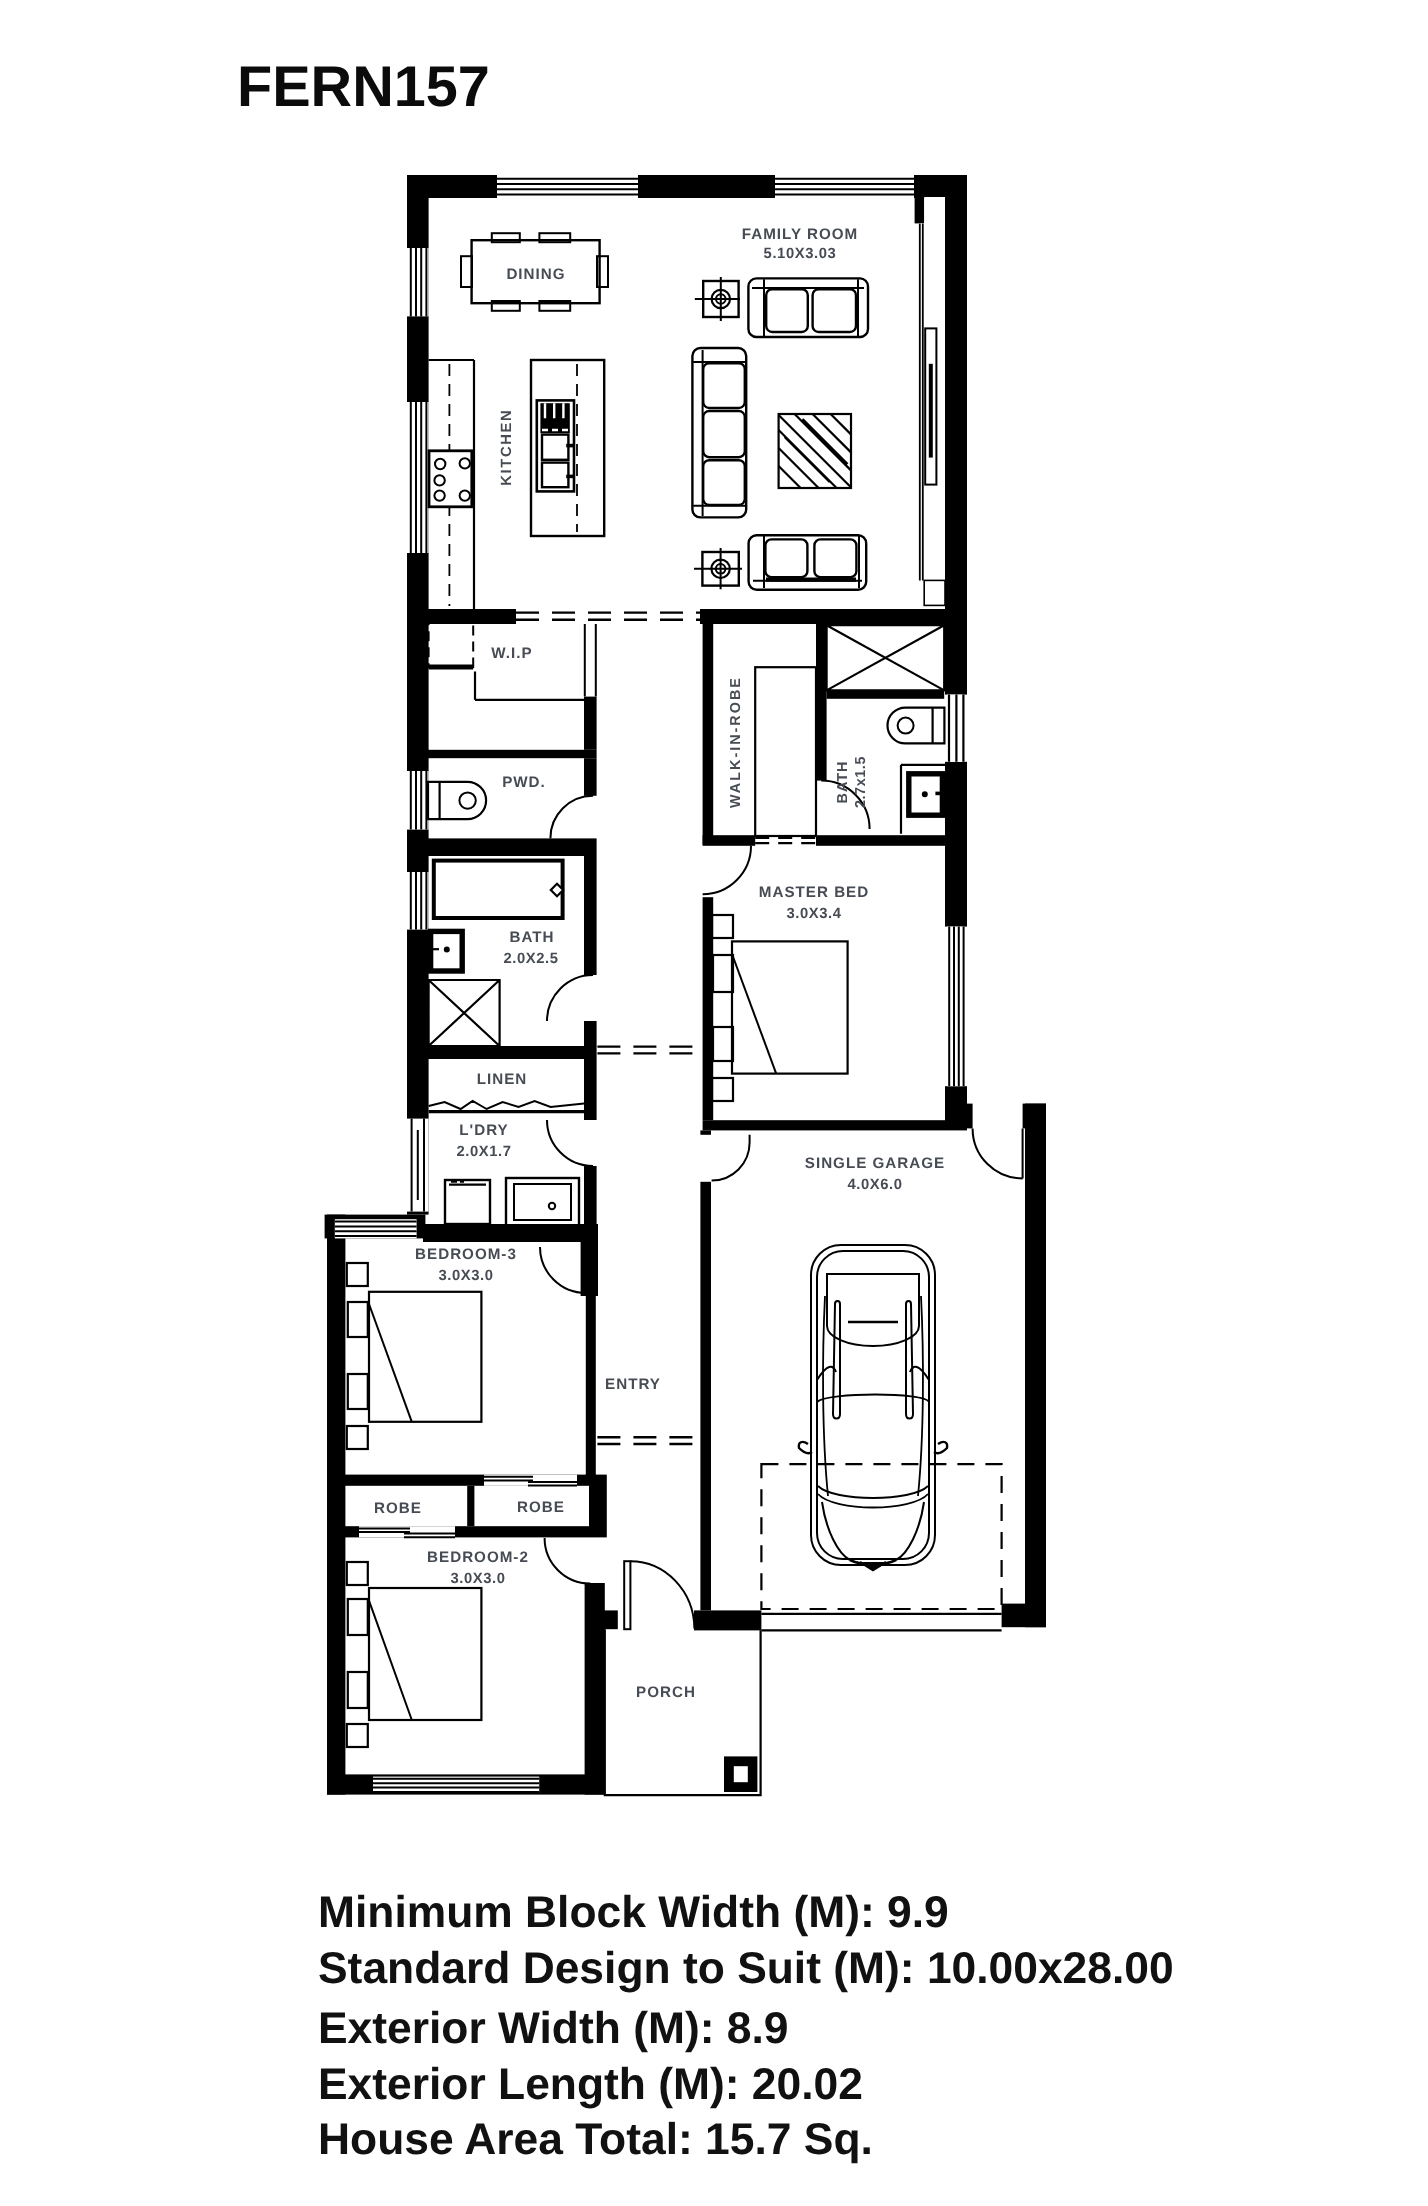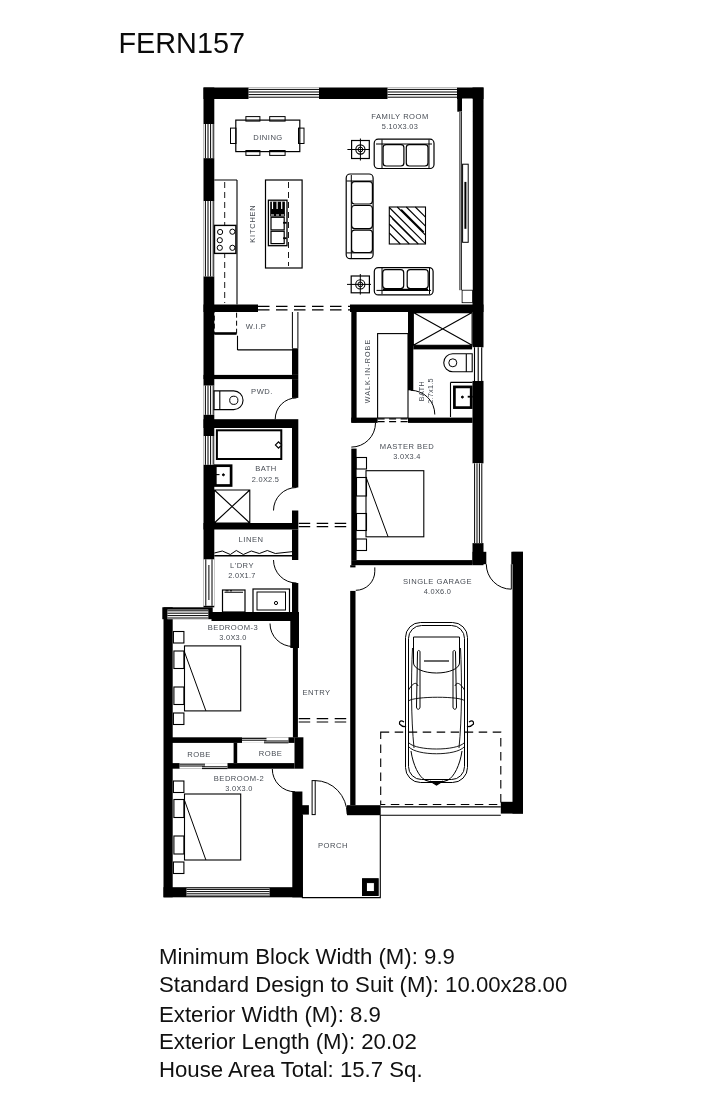--- a/index.html
+++ b/index.html
@@ -1,17 +1,17 @@
 <!DOCTYPE html>
 <html><head>
 <meta charset="utf-8">
 <style>
   html,body{margin:0;padding:0;background:#ffffff;}
   #page{position:relative;width:714px;height:1103px;background:#ffffff;overflow:hidden;
-        font-family:"Liberation Sans", sans-serif;}
+        font-family:"Liberation Sans", sans-serif;font-weight:bold;}
   svg{position:absolute;left:0;top:0;}
   text{font-family:"Liberation Sans", sans-serif;}
   .lbl{fill:#474c54;font-size:7.6px;letter-spacing:0.5px;}
   .dim{fill:#474c54;font-size:7.4px;letter-spacing:0.3px;}
 </style>
 </head>
 <body>
 <div id="page">
 <svg width="714" height="1103" viewBox="0 0 714 1103">
 <rect x="0" y="0" width="714" height="1103" fill="#ffffff"></rect>

